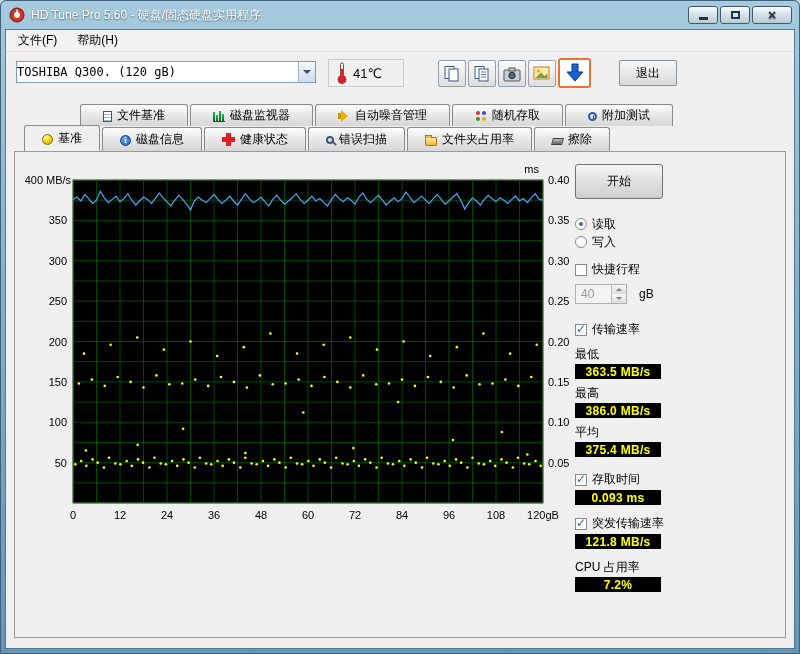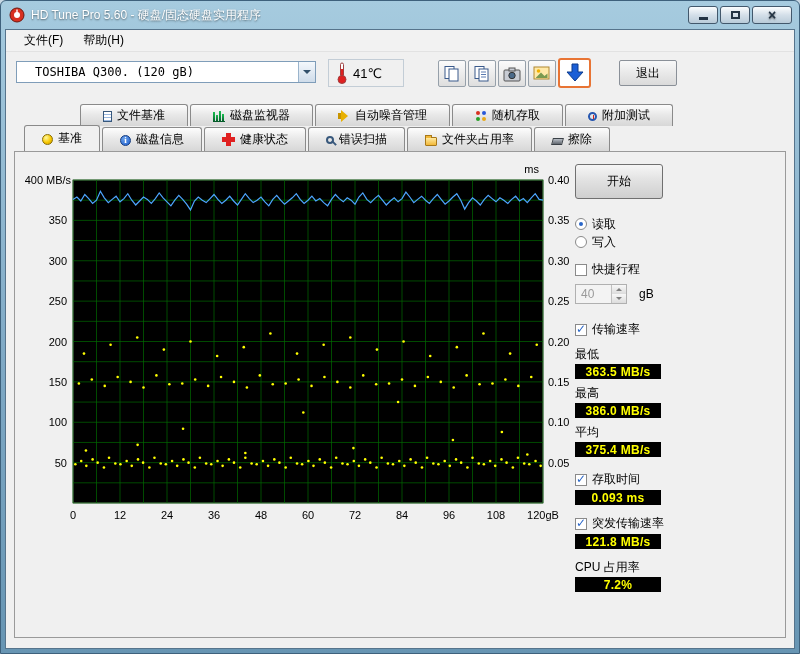--- a/index.html
+++ b/index.html
@@ -18,27 +18,27 @@
   .winbtn{width:30px;height:18px;border:1px solid #42586c;border-radius:3px;
     background:linear-gradient(#fbfdfe,#d4dfe9 50%,#b9cbd9);
     display:flex;align-items:center;justify-content:center;color:#223344;}
   .winbtn.close{width:40px;}
   .glyph-min{width:9px;height:3px;background:#223344;margin-top:7px;}
   .glyph-max{width:9px;height:8px;border:2px solid #223344;}
   .glyph-close{font-size:14px;font-weight:bold;line-height:1;}
   
   .client{position:absolute;left:4px;top:28px;right:4px;bottom:4px;background:#f0f0f0;
     border:1px solid #56748c;}
-  .menubar{height:22px;display:flex;align-items:center;padding-left:8px;background:#f2f2f2;
+  .menubar{height:22px;display:flex;align-items:center;padding-left:2px;background:#f2f2f2;
     border-bottom:1px solid #e2e2e2;}
   .menu-item{padding:3px 10px;}
   
   .toolbar{position:relative;height:48px;}
   .combo{position:absolute;left:10px;top:9px;width:300px;height:22px;background:#fff;
-    border:1px solid #7f9db9;display:flex;align-items:center;padding-left:18px;
+    border:1px solid #7f9db9;display:flex;align-items:center;padding-left:0;
     font-family:"DejaVu Sans Mono","Liberation Mono",monospace;font-size:12px;}
   .combo-arrow{margin-left:auto;width:17px;height:100%;border-left:1px solid #9ab4cc;
     background:linear-gradient(#f4f8fc,#cfdcea);display:flex;align-items:center;justify-content:center;}
   .combo-arrow span{width:0;height:0;border-left:4px solid transparent;border-right:4px solid transparent;
     border-top:4px solid #33506b;}
   .temp-box{position:absolute;left:322px;top:7px;height:28px;min-width:76px;
     border:1px solid #c3cdd6;display:flex;align-items:center;gap:5px;padding:0 7px;background:#f0f0f0;}
   .temp-text{font-size:13px;}
   .toolbtns{position:absolute;left:432px;top:8px;display:flex;gap:2px;}
   .toolbtn{width:28px;height:27px;border:1px solid #96a0aa;border-radius:2px;

